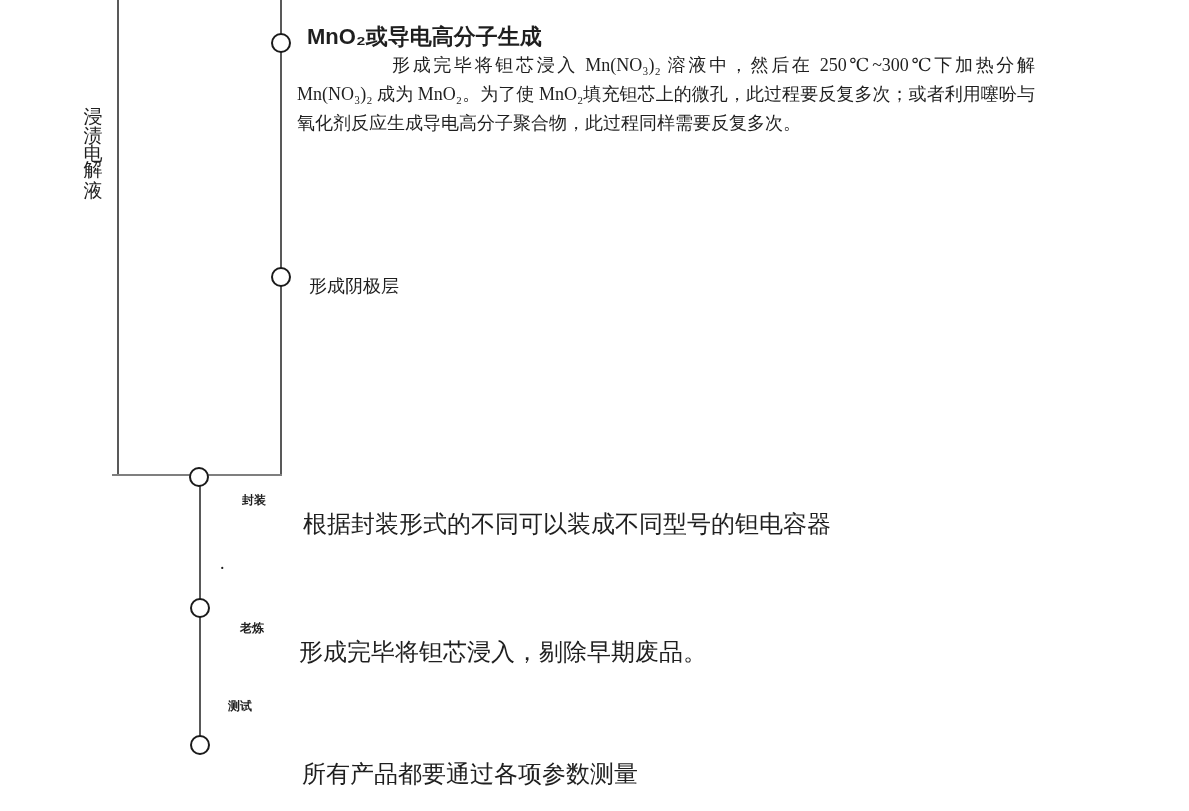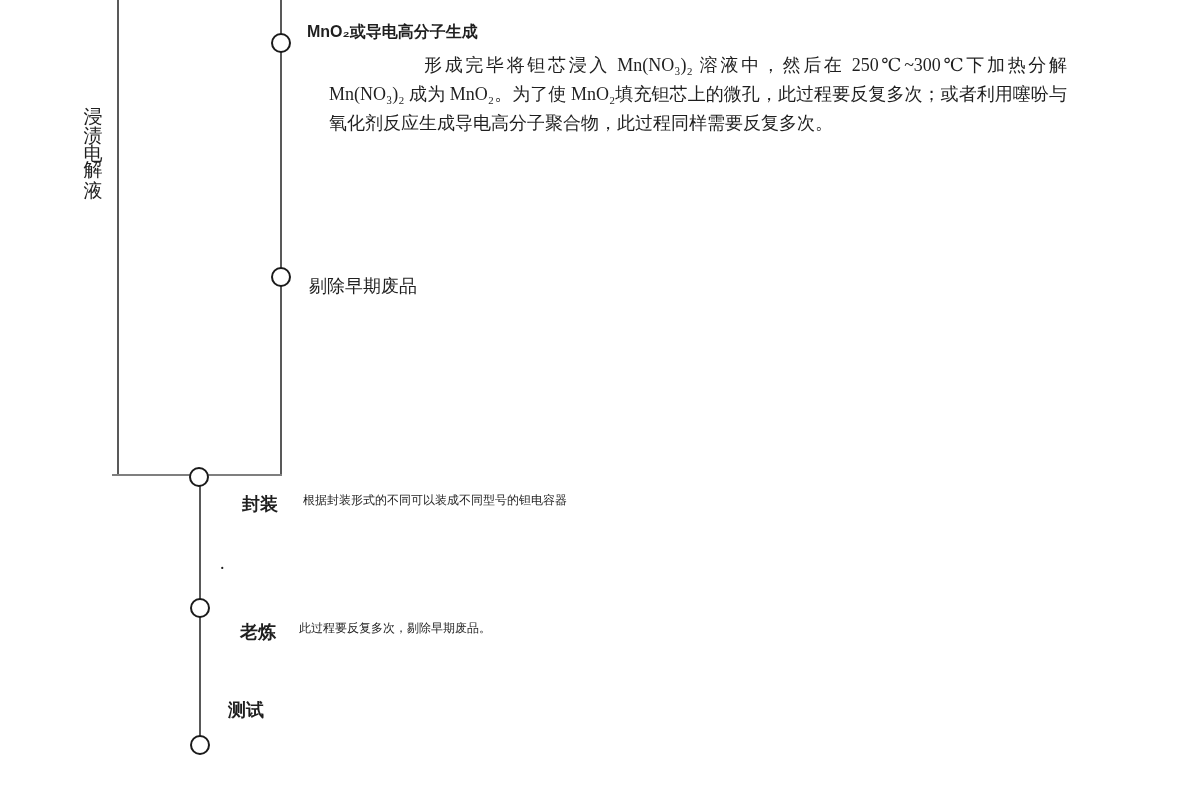--- a/index.html
+++ b/index.html
@@ -29,44 +29,45 @@
     font-size: 19px;
     letter-spacing: 18px;
     color: #1f1f1f;
     white-space: nowrap;
   }
   .step-title-bold {
     position: absolute;
     left: 307px; top: 22px;
     font-family: "Liberation Sans", "DejaVu Sans", sans-serif;
     font-weight: bold;
-    font-size: 16px;
+    font-size: 22px;
     white-space: nowrap;
     text-align: right;
   }
   .step-body {
     position: absolute;
     font-size: 18px;
     line-height: 29px;
     text-align: justify;
     color: #1f1f1f;
   }
-  .body-1 { left: 297px; top: 51px; width: 738px; text-indent: 95px; margin-left: 32px; }
+  .body-1 { left: 297px; top: 51px; width: 738px; text-indent: 95px; }
   .title-2 { position: absolute; left: 309px; top: 274px; font-size: 18px; white-space: nowrap; }
   .body-2 { left: 295px; top: 300px; width: 740px; }
   .row-label {
     position: absolute;
     font-weight: bold;
-    font-size: 18px;
+    font-size: 12px;
     white-space: nowrap;
   }
   .row-desc {
     position: absolute;
-    font-size: 12px;
+    font-size: 24px;
     white-space: nowrap;
+    margin-top: 16px;
   }
   .stray-dot {
     position: absolute;
     left: 220px; top: 553px;
     font-size: 18px;
   }
 </style>
 </head>
 <body>
 
@@ -81,25 +82,26 @@
 
   <div class="node" style="left:271px; top:33px;"></div>
   <div class="node" style="left:271px; top:267px;"></div>
   <div class="node" style="left:189px; top:467px;"></div>
   <div class="node" style="left:190px; top:598px;"></div>
   <div class="node" style="left:190px; top:735px;"></div>
 
   <div class="step-title-bold">MnO₂或导电高分子生成</div>
   <div class="step-body body-1">形成完毕将钽芯浸入 Mn(NO₃)₂ 溶液中，然后在 250℃~300℃下加热分解 Mn(NO₃)₂ 成为 MnO₂。为了使 MnO₂填充钽芯上的微孔，此过程要反复多次；或者利用噻吩与氧化剂反应生成导电高分子聚合物，此过程同样需要反复多次。</div>
 
-  <div class="title-2">剔除早期废品</div>
+  <div class="title-2">形成阴极层</div>
 
   <div class="row-label" style="left:242px; top:492px;">封装</div>
   <div class="row-desc" style="left:303px; top:492px;">根据封装形式的不同可以装成不同型号的钽电容器</div>
 
   <div class="stray-dot">.</div>
 
   <div class="row-label" style="left:240px; top:620px;">老炼</div>
-  <div class="row-desc" style="left:299px; top:620px;">此过程要反复多次，剔除早期废品。</div>
+  <div class="row-desc" style="left:299px; top:620px;">形成完毕将钽芯浸入，剔除早期废品。</div>
 
   <div class="row-label" style="left:228px; top:698px;">测试</div>
+  <div class="row-desc" style="left:302px; top:742px;">所有产品都要通过各项参数测量</div>
 
 </div>
 
 </body></html>

